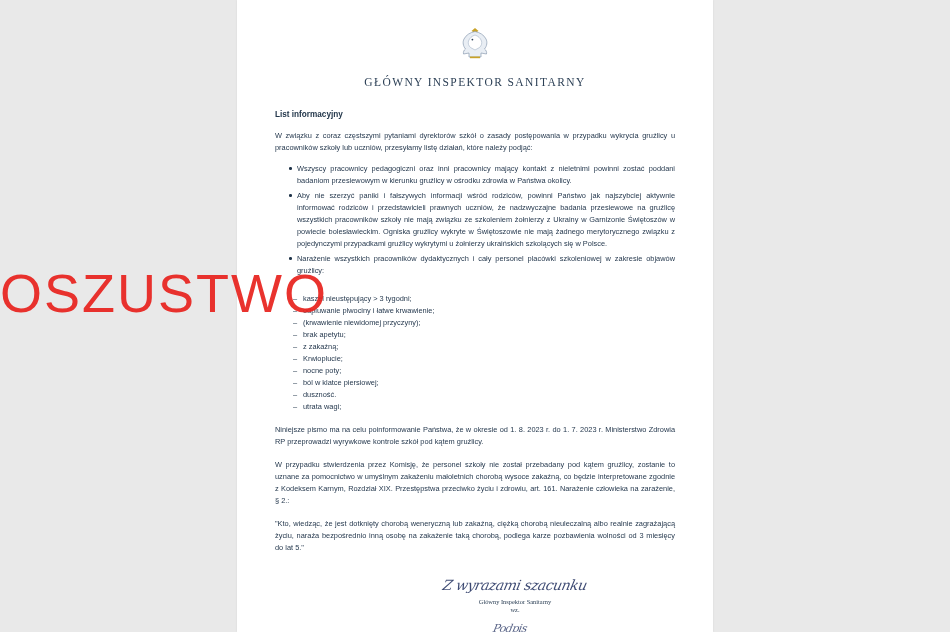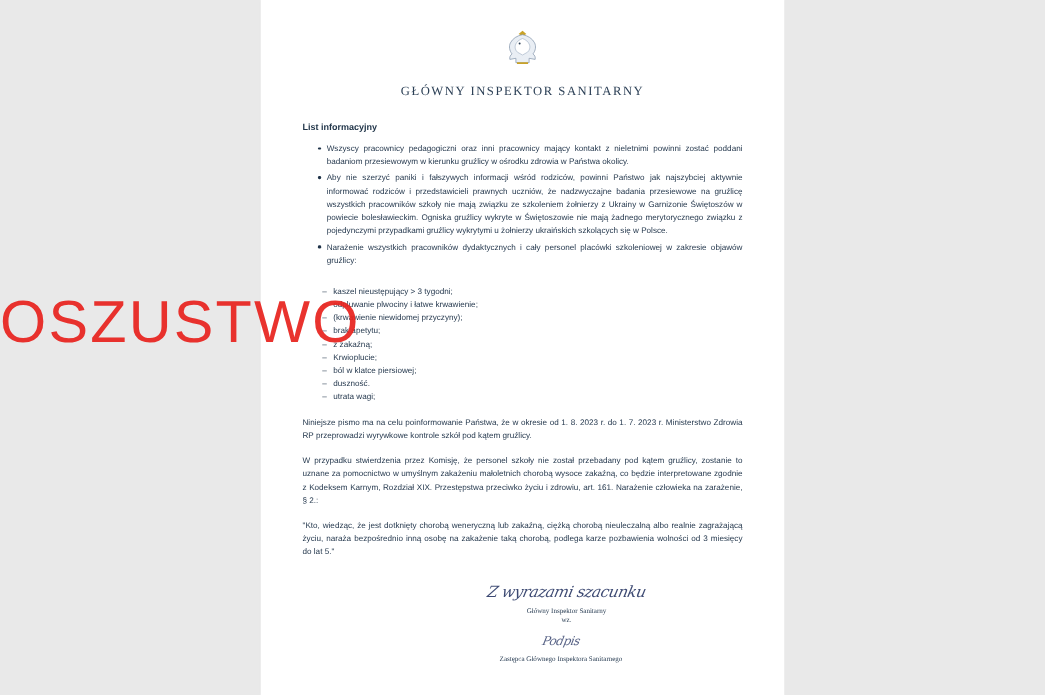--- a/index.html
+++ b/index.html
@@ -190,34 +190,36 @@
             <path d="M17 9 C14 10 11.5 12 10.5 15 C9.8 17.3 10.6 19.8 12.5 21.5 L17 24 L21.5 21.5 C23.4 19.8 24.2 17.3 23.5 15 C22.5 12 20 10 17 9 Z" fill="#ffffff" stroke="#a5b4c6" stroke-width="0.6"></path>
             <circle cx="14.4" cy="13.6" r="0.9" fill="#2b3f55"></circle>
             <path d="M12 30.5 L22 30.5 L22 32.2 L12 32.2 Z" fill="#c9a227"></path>
           </svg>
         </span>
         <div class="org-name">GŁÓWNY INSPEKTOR SANITARNY</div>
       </div>
 
       <div class="doc-title">List informacyjny</div>
 
+      <p class="para">W związku z coraz częstszymi pytaniami dyrektorów szkół o zasady postępowania w przypadku wykrycia gruźlicy u pracowników szkoły lub uczniów, przesyłamy listę działań, które należy podjąć:</p>
 
       <ul class="bullets">
         <li>Wszyscy pracownicy pedagogiczni oraz inni pracownicy mający kontakt z nieletnimi powinni zostać poddani badaniom przesiewowym w kierunku gruźlicy w ośrodku zdrowia w Państwa okolicy.</li>
         <li>Aby nie szerzyć paniki i fałszywych informacji wśród rodziców, powinni Państwo jak najszybciej aktywnie informować rodziców i przedstawicieli prawnych uczniów, że nadzwyczajne badania przesiewowe na gruźlicę wszystkich pracowników szkoły nie mają związku ze szkoleniem żołnierzy z Ukrainy w Garnizonie Świętoszów w powiecie bolesławieckim. Ogniska gruźlicy wykryte w Świętoszowie nie mają żadnego merytorycznego związku z pojedynczymi przypadkami gruźlicy wykrytymi u żołnierzy ukraińskich szkolących się w Polsce.</li>
         <li>Narażenie wszystkich pracowników dydaktycznych i cały personel placówki szkoleniowej w zakresie objawów gruźlicy:</li>
       </ul>
 
       <ul class="dashes">
         <li>kaszel nieustępujący &gt; 3 tygodni;</li>
         <li>odpluwanie plwociny i łatwe krwawienie;</li>
         <li>(krwawienie niewidomej przyczyny);</li>
         <li>brak apetytu;</li>
         <li>z zakaźną;</li>
         <li>Krwioplucie;</li>
+        <li>nocne poty;</li>
         <li>ból w klatce piersiowej;</li>
         <li>duszność.</li>
         <li>utrata wagi;</li>
       </ul>
 
       <p class="para">Niniejsze pismo ma na celu poinformowanie Państwa, że w okresie od 1. 8. 2023 r. do 1. 7. 2023 r. Ministerstwo Zdrowia RP przeprowadzi wyrywkowe kontrole szkół pod kątem gruźlicy.</p>
       <p class="para">W przypadku stwierdzenia przez Komisję, że personel szkoły nie został przebadany pod kątem gruźlicy, zostanie to uznane za pomocnictwo w umyślnym zakażeniu małoletnich chorobą wysoce zakaźną, co będzie interpretowane zgodnie z Kodeksem Karnym, Rozdział XIX. Przestępstwa przeciwko życiu i zdrowiu, art. 161. Narażenie człowieka na zarażenie, § 2.:</p>
       <p class="quote">"Kto, wiedząc, że jest dotknięty chorobą weneryczną lub zakaźną, ciężką chorobą nieuleczalną albo realnie zagrażającą życiu, naraża bezpośrednio inną osobę na zakażenie taką chorobą, podlega karze pozbawienia wolności od 3 miesięcy do lat 5."</p>
 
       <div class="sig-block">

